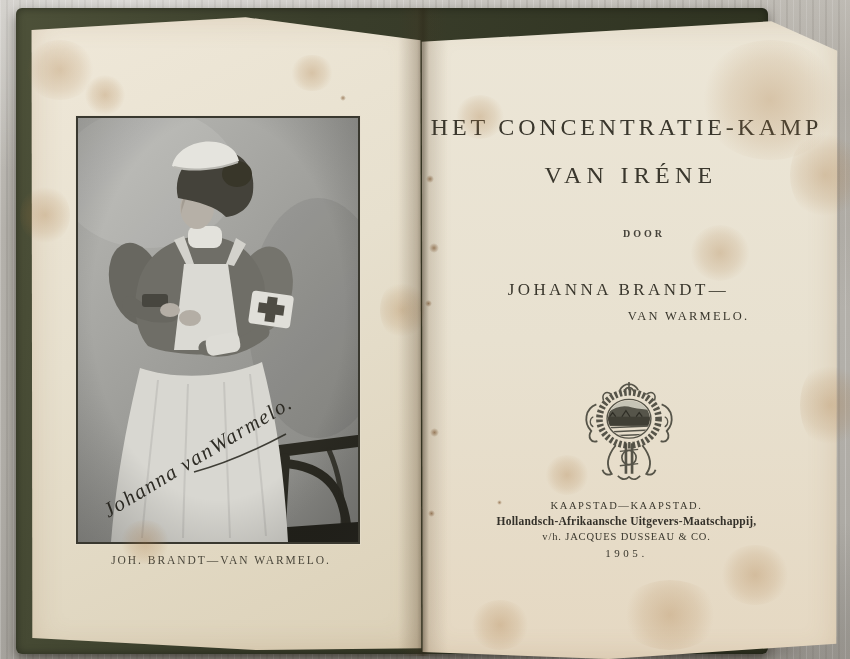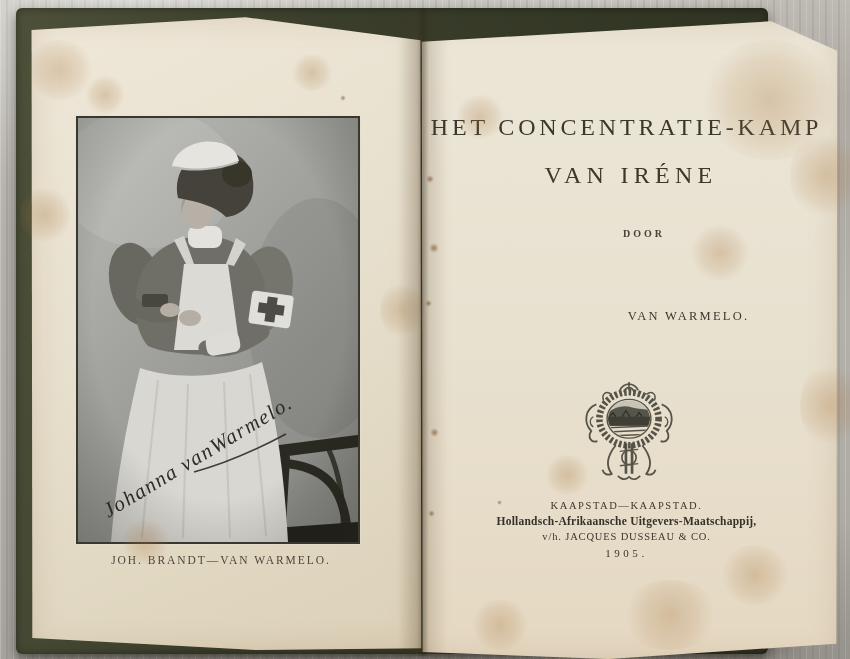--- a/index.html
+++ b/index.html
@@ -142,20 +142,21 @@
         <rect width="280" height="424" fill="url(#vig)"></rect>
       </svg>
     </div>
     <div class="caption">JOH. BRANDT—VAN WARMELO.</div>
   </div>
 
   <div class="page page-right">
     <div class="rp-text title-1">HET CONCENTRATIE-KAMP</div>
     <div class="rp-text title-2">VAN IRÉNE</div>
     <div class="rp-text byline">DOOR</div>
+    <div class="rp-text author-1">JOHANNA BRANDT—</div>
     <div class="rp-text author-2">VAN WARMELO.</div>
 
     <svg class="emblem" viewBox="0 0 106 100">
       <g stroke="#4a493e" fill="none" opacity="0.92">
 
         <path d="M44 10 C 48 2 58 2 62 10 M48 12 C 50 6 56 6 58 12 M53 2 L53 10" stroke-width="1.6"></path>
         <path d="M36 14 C 30 10 26 14 28 20 M70 14 C 76 10 80 14 78 20" stroke-width="1.5"></path>
 
         <ellipse cx="53" cy="38" rx="29" ry="26" stroke-width="6.5" stroke-dasharray="2.6 2"></ellipse>
         <ellipse cx="53" cy="38" rx="21.5" ry="19" stroke-width="1.4"></ellipse>

